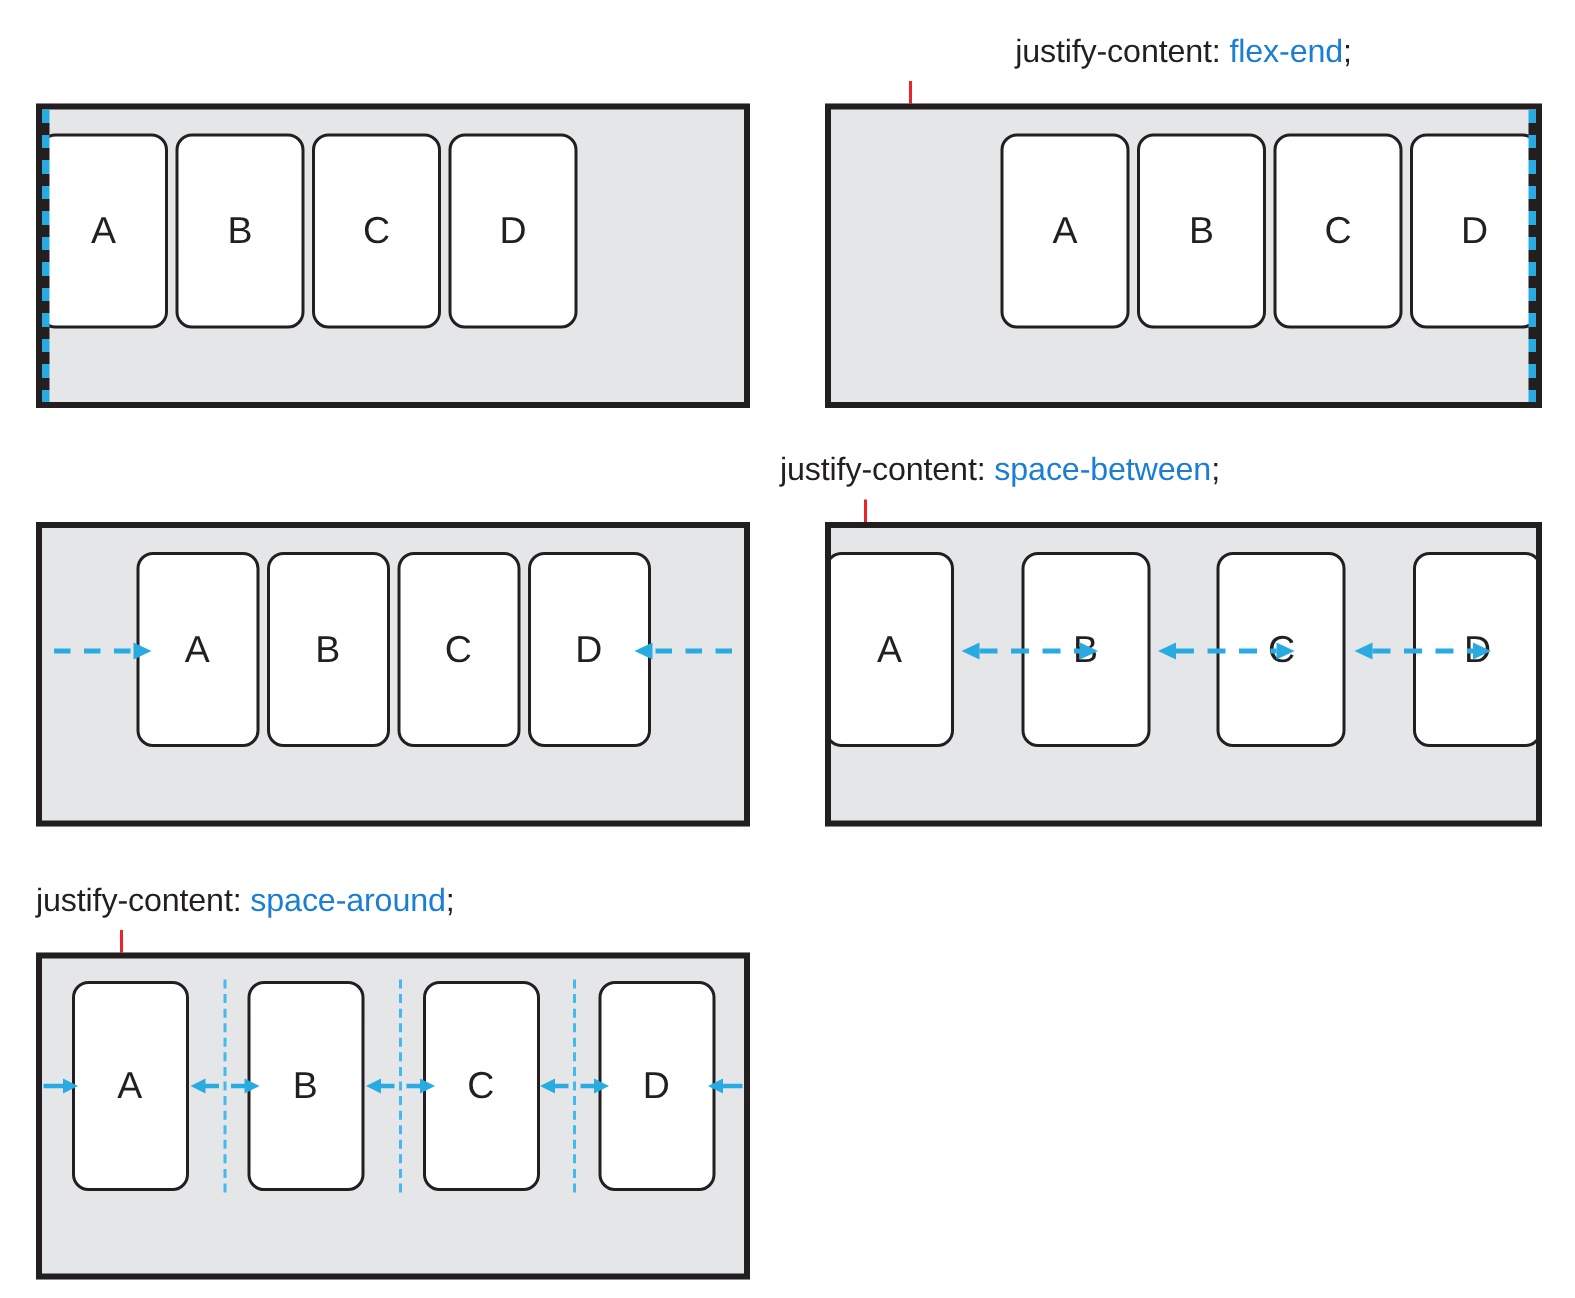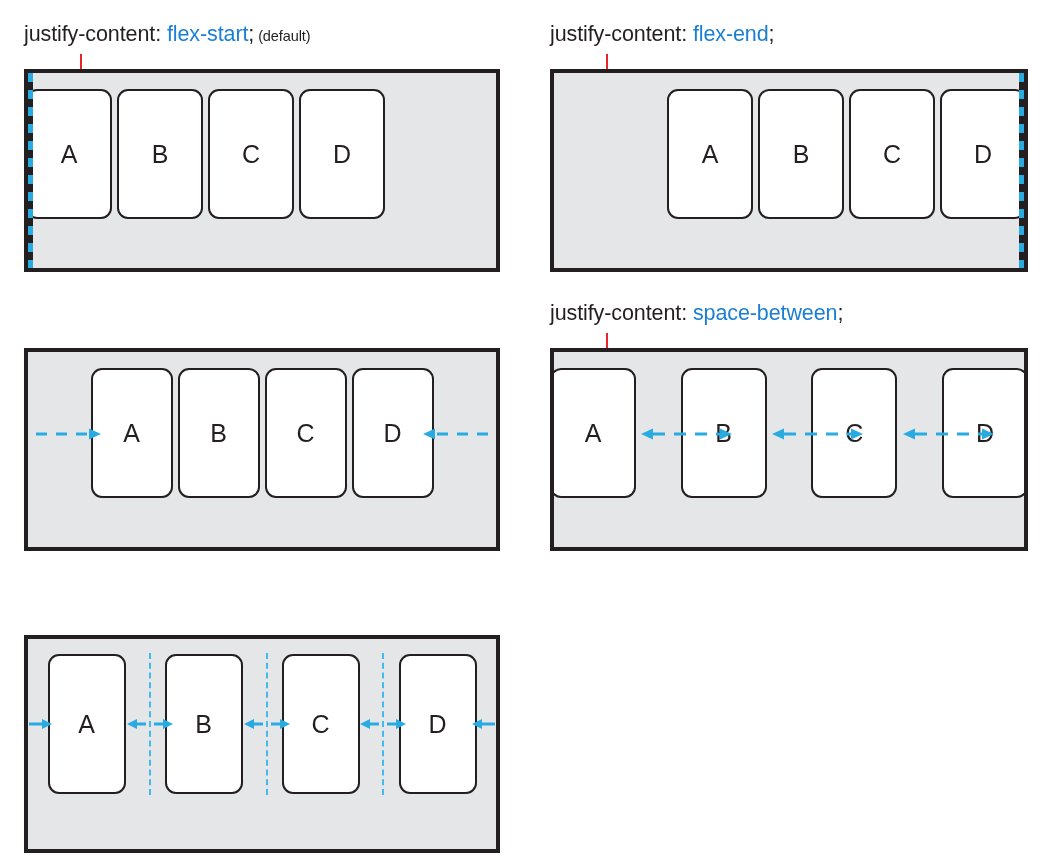--- a/index.html
+++ b/index.html
@@ -116,35 +116,31 @@
     width: 0;
     border-left: 2.5px dashed #43b9ee;
     z-index: 4;
   }
 </style>
 </head>
 <body>
 
 <div class="grid">
 
-  <div class="panel" style="left:24px; top:24px; width:476px;">
-    <div class="panel-title"><span class="prop">justify-content: </span><span class="val">flex-start</span><span class="semi">;</span><span class="note"> (default)</span></div>
-    <div class="tick" style="top:30px; height:32px;"></div>
-  </div>
   <div class="container" style="left:24px; top:69px; width:476px; height:203px;">
     <div class="items start" style="top:16px; height:130px; padding:0;">
       <div class="item" style="width:86px; height:130px; margin-left:-2px;">A</div>
       <div class="item" style="width:86px; height:130px; margin-left:5px;">B</div>
       <div class="item" style="width:86px; height:130px; margin-left:5px;">C</div>
       <div class="item" style="width:86px; height:130px; margin-left:5px;">D</div>
     </div>
     <div class="edge-marker left"></div>
   </div>
 
-  <div class="panel" style="left:550px; top:24px; width:478px;">
+  <div class="panel" style="left:550px; top:24px; width:478px;text-align:center;">
     <div class="panel-title"><span class="prop">justify-content: </span><span class="val">flex-end</span><span class="semi">;</span><span class="note"></span></div>
     <div class="tick" style="top:30px; height:32px;"></div>
   </div>
   <div class="container" style="left:550px; top:69px; width:478px; height:203px;">
     <div class="items end" style="top:16px; height:130px;">
       <div class="item" style="width:86px; height:130px; margin-right:5px;">A</div>
       <div class="item" style="width:86px; height:130px; margin-right:5px;">B</div>
       <div class="item" style="width:86px; height:130px; margin-right:5px;">C</div>
       <div class="item" style="width:86px; height:130px; margin-right:-2px;">D</div>
     </div>
@@ -163,21 +159,21 @@
       <line x1="2" y1="10" x2="57" y2="10" stroke="#29abe2" stroke-width="3.2" stroke-dasharray="11,9"></line>
       <path d="M67 10 L55 4.4 L55 15.6 Z" fill="#29abe2"></path>
     </svg>
 
     <svg class="arrow-svg" style="right:6px; top:72px;" width="72" height="20" viewBox="0 0 72 20">
       <line x1="70" y1="10" x2="15" y2="10" stroke="#29abe2" stroke-width="3.2" stroke-dasharray="11,9"></line>
       <path d="M5 10 L17 4.4 L17 15.6 Z" fill="#29abe2"></path>
     </svg>
   </div>
 
-  <div class="panel" style="left:550px; top:303px; width:478px;">
+  <div class="panel" style="left:520px; top:303px; width:478px;">
     <div class="panel-title"><span class="prop">justify-content: </span><span class="val">space-between</span><span class="semi">;</span></div>
     <div class="tick" style="top:30px; height:32px;"></div>
   </div>
   <div class="container" style="left:550px; top:348px; width:478px; height:203px;">
     <div class="items between" style="top:16px; height:130px;">
       <div class="item" style="width:86px; height:130px; margin-left:-4px;">A</div>
       <div class="item" style="width:86px; height:130px;">B</div>
       <div class="item" style="width:86px; height:130px;">C</div>
       <div class="item" style="width:86px; height:130px; margin-right:-4px;">D</div>
     </div>
@@ -191,20 +187,24 @@
       <path d="M2 10 L14 4.4 L14 15.6 Z" fill="#29abe2"></path>
       <path d="M93 10 L81 4.4 L81 15.6 Z" fill="#29abe2"></path>
     </svg>
     <svg class="arrow-svg" style="left:347px; top:72px;" width="95" height="20" viewBox="0 0 95 20">
       <line x1="14" y1="10" x2="81" y2="10" stroke="#29abe2" stroke-width="3.2" stroke-dasharray="12,9"></line>
       <path d="M2 10 L14 4.4 L14 15.6 Z" fill="#29abe2"></path>
       <path d="M93 10 L81 4.4 L81 15.6 Z" fill="#29abe2"></path>
     </svg>
   </div>
 
+  <div class="panel" style="left:24px; top:590px; width:476px;">
+    <div class="panel-title"><span class="prop">justify-content: </span><span class="val">space-around</span><span class="semi">;</span></div>
+    <div class="tick" style="top:30px; height:32px;"></div>
+  </div>
   <div class="container" style="left:24px; top:635px; width:476px; height:218px;">
     <div class="items around" style="top:15px; height:140px;">
       <div class="item" style="width:78px; height:140px;">A</div>
       <div class="item" style="width:78px; height:140px;">B</div>
       <div class="item" style="width:78px; height:140px;">C</div>
       <div class="item" style="width:78px; height:140px;">D</div>
     </div>
 
     <div class="divider" style="left:121px; top:14px; height:142px;"></div>
     <div class="divider" style="left:238px; top:14px; height:142px;"></div>

